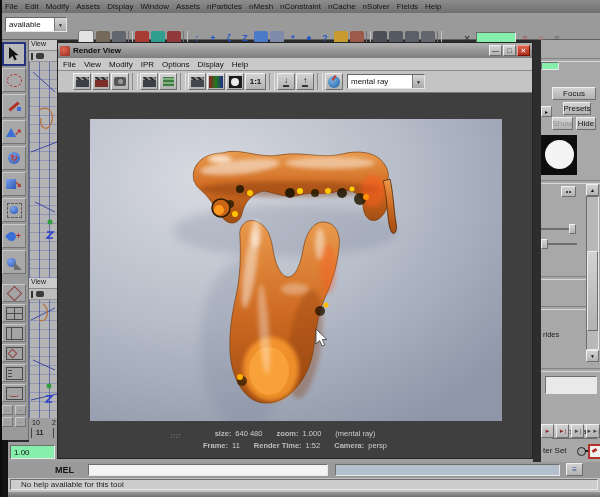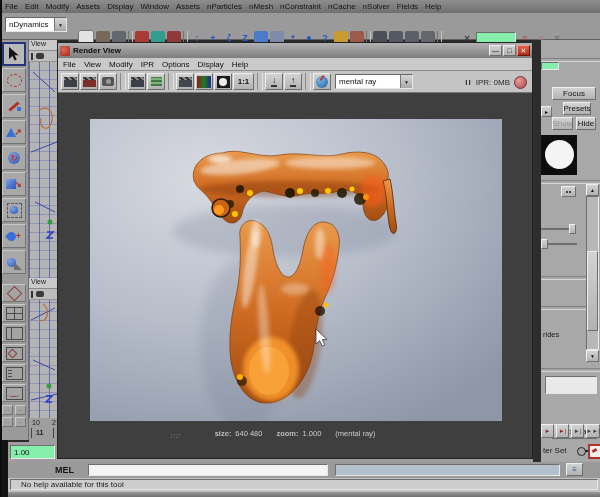--- a/index.html
+++ b/index.html
@@ -68,21 +68,21 @@
         border:1px solid #242424;box-sizing:border-box;z-index:5;}
   #rtitle{position:absolute;left:0;top:0;right:0;height:15px;
           background:linear-gradient(#b2b2b2,#7d7d7d);display:flex;align-items:center;}
   #rtitle .t{font-size:8px;font-weight:bold;color:#0b0b0b;margin-left:3px;}
   .wbtn{width:13px;height:11px;margin-left:1px;font-size:7px;}
   #rmenu{position:absolute;left:0;top:15px;right:0;height:13px;background:#c9c9c9;
          border-bottom:1px solid #8b8b8b;display:flex;gap:8px;align-items:center;
          padding-left:5px;box-sizing:border-box;}
   #rmenu span{font-size:8px;color:#101010;}
   #rtool{position:absolute;left:0;top:28px;right:0;height:22px;background:#c4c4c4;
-         border-bottom:1px solid #777;display:flex;align-items:center;padding-left:3px;
+         border-bottom:1px solid #777;display:flex;align-items:center;padding-left:15px;
          box-sizing:border-box;}
   .rti{width:18px;height:17px;margin-right:1px;font-size:8px;font-weight:bold;}
   .rsep{width:4px;height:17px;margin:0 2px;border-left:1px solid #8a8a8a;
         border-right:1px solid #e2e2e2;}
   #rcontent{position:absolute;left:0;top:50px;right:0;bottom:0;background:#3f3f3f;}
   #rimg{position:absolute;left:32px;top:26px;width:412px;height:302px;}
   .statline{position:absolute;left:0;right:0;display:flex;justify-content:center;gap:14px;
             font-size:7.5px;color:#cdcdcd;}
   .statline b{color:#bdbdbd;}
   .statline .grp{display:flex;gap:4px;}
@@ -108,21 +108,21 @@
     <span>nMesh</span>
     <span>nConstraint</span>
     <span>nCache</span>
     <span>nSolver</span>
     <span>Fields</span>
     <span>Help</span>
   </div>
 
   <div id="shelf" class="abs">
     <div class="dd abs" style="left:5px;top:4px;width:62px;height:15px;">
-      <span class="lbl">nDynamics</span>
+      <span class="lbl">available</span>
       <span class="ar">▼</span>
     </div>
     <div id="shelfIcons">
       <div class="tile" style="background:#e3e3e3;border:1px solid #777;"></div>
       <div class="tile" style="background:#75695b;"></div>
       <div class="tile" style="background:#62666f;"></div>
       <div class="tsep"></div>
       <div class="tile" style="background:#a83c34;color:#fff;"></div>
       <div class="tile" style="background:#2f9e8f;color:#fff;"></div>
       <div class="tile" style="background:#90393b;color:#fff;"></div>
@@ -440,25 +440,20 @@
       <div class="rsep"></div>
       <div class="btn rti">
         <div style="width:12px;height:12px;border-radius:50%;background:radial-gradient(circle at 35% 30%,#79b7e8,#1f5e9e);position:relative;">
           <div style="position:absolute;left:5px;top:-1px;width:2px;height:6px;background:#c0392b;transform:rotate(35deg);"></div>
         </div>
       </div>
       <div class="dd" style="width:78px;height:15px;margin-left:3px;">
         <span class="lbl">mental ray</span>
         <span class="ar">▼</span>
       </div>
-      <div style="position:absolute;right:5px;top:0;height:22px;display:flex;align-items:center;gap:4px;">
-        <span style="font-size:8px;font-weight:bold;color:#333;letter-spacing:1px;">II</span>
-        <span style="font-size:8px;color:#2a2a2a;">IPR: 0MB</span>
-        <div style="width:11px;height:11px;border-radius:50%;background:radial-gradient(circle at 35% 30%,#e89a9a,#b04848);border:1px solid #703030;"></div>
-      </div>
     </div>
 
     <div id="rcontent">
 
       <svg id="rimg" viewBox="0 0 412 302">
         <defs>
           <radialGradient id="bgg" cx="28%" cy="20%" r="95%">
             <stop offset="0" stop-color="#d8dae1"></stop>
             <stop offset="0.5" stop-color="#b7bdc9"></stop>
             <stop offset="1" stop-color="#8e96a8"></stop>
@@ -540,18 +535,32 @@
         <span class="grp">
             <b>size:</b>
             <span>640  480</span>
           </span>
         <span class="grp">
             <b>zoom:</b>
             <span>1.000</span>
           </span>
         <span>(mental ray)</span>
       </div>
+      <div class="statline" style="top:348px;">
+        <span class="grp">
+            <b>Frame:</b>
+            <span>11</span>
+          </span>
+        <span class="grp">
+            <b>Render Time:</b>
+            <span>1:52</span>
+          </span>
+        <span class="grp">
+            <b>Camera:</b>
+            <span>persp</span>
+          </span>
+      </div>
       <div style="position:absolute;left:112px;top:340px;font-size:5px;color:#6a6a6a;">1727</div>
     </div>
   </div>
 
   <div id="edgeL" class="abs"></div>
 </div>
 
 </body></html>

